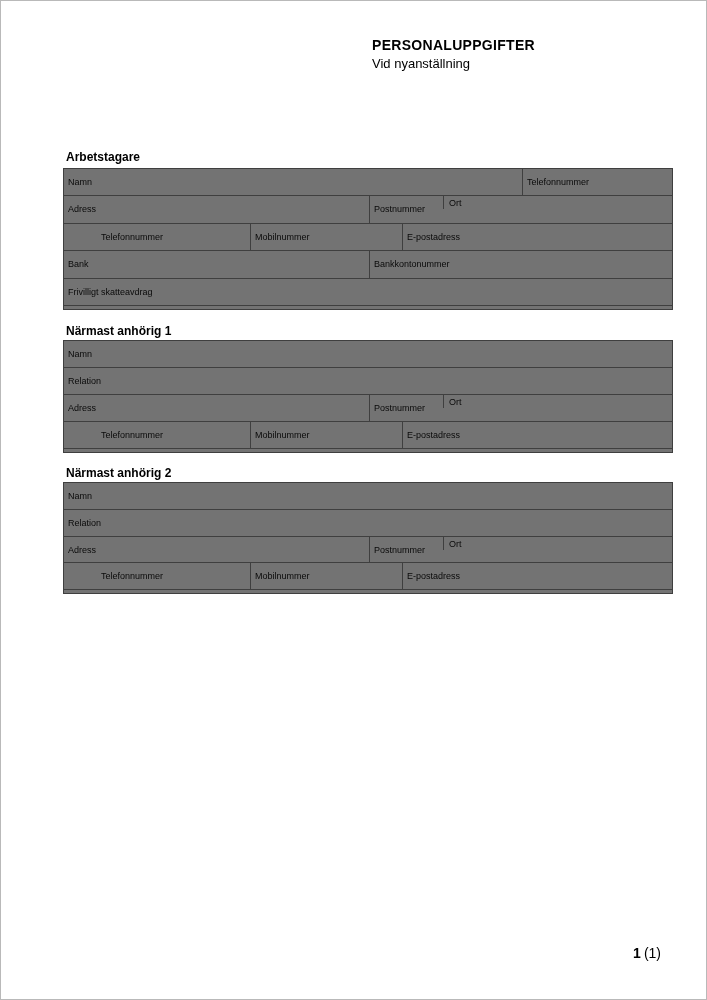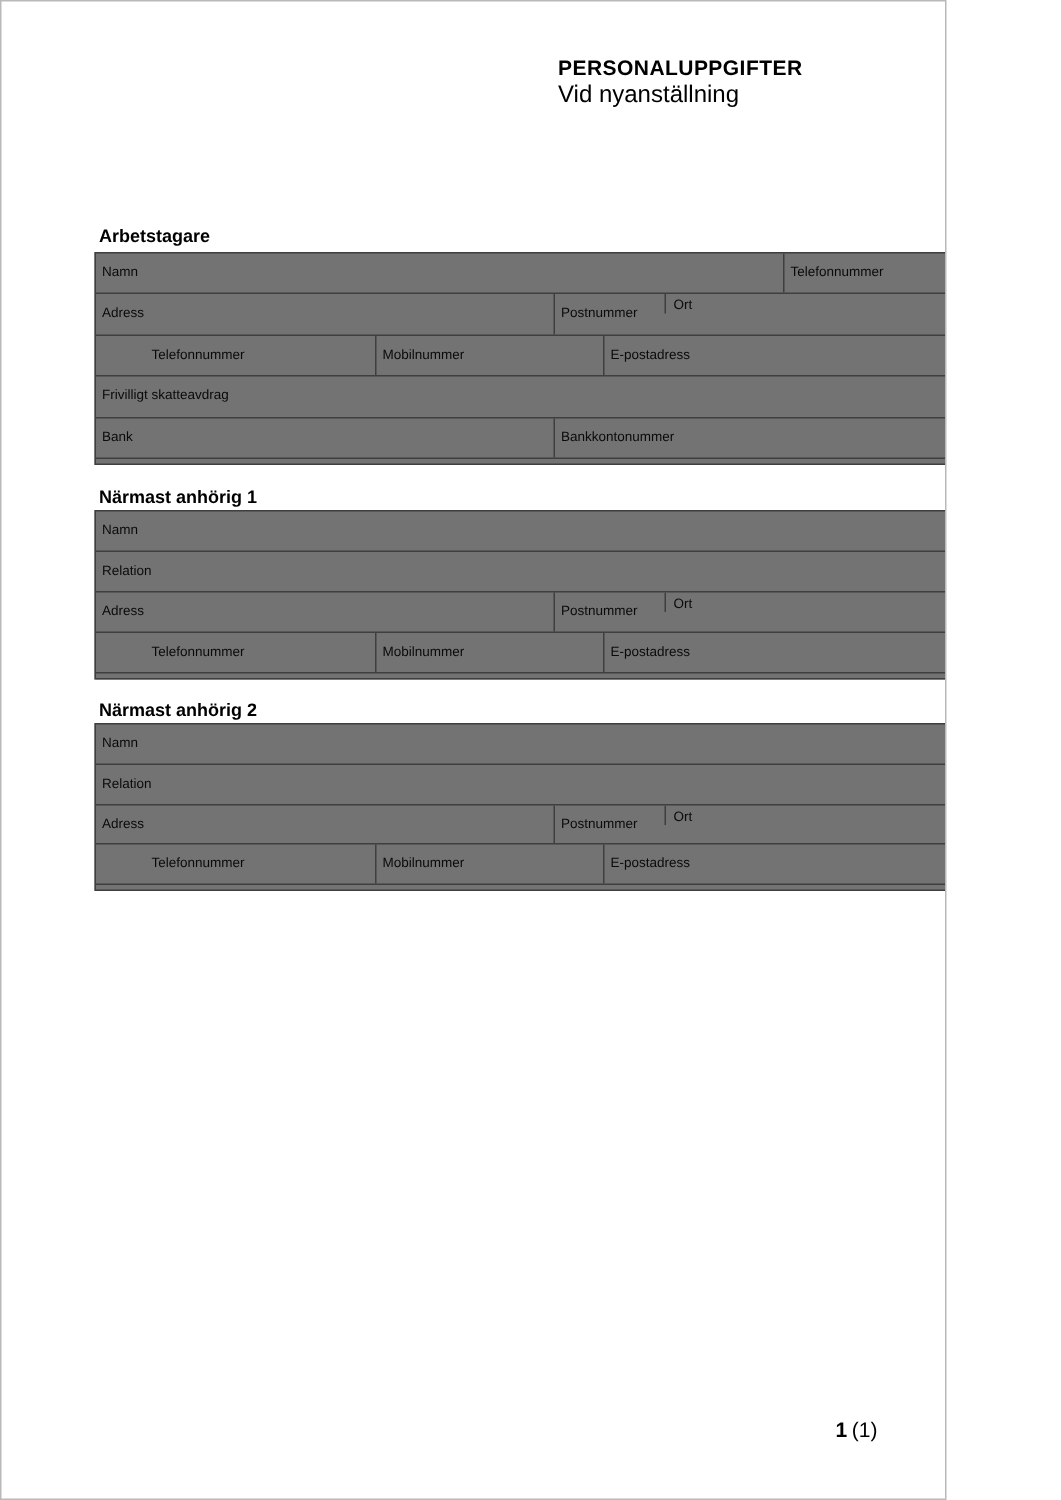--- a/index.html
+++ b/index.html
@@ -2,41 +2,41 @@
 <html><head>
 <meta charset="utf-8">
 <style>
   :root { --line: #3f3f3f; --text: #000000; }
   * { margin: 0; box-sizing: border-box; }
   html, body { background: #ffffff; }
   body { font-family: "Liberation Sans", sans-serif; color: var(--text); }
 
   .page {
     position: relative;
-    width: 631px;
+    width: 707px;
     height: 1000px;
     background: #ffffff;
     border: 1px solid #b9b9b9;
     overflow: hidden;
   }
 
   .doc-title {
     position: absolute;
     left: 371px;
     top: 36px;
     font-size: 14px;
     font-weight: bold;
     letter-spacing: 0.3px;
     line-height: 17px;
   }
   .doc-subtitle {
     position: absolute;
     left: 371px;
     top: 55px;
-    font-size: 16px;
+    font-size: 13px;
     line-height: 15px;
   }
 
   .section-heading {
     position: absolute;
     left: 65px;
     font-size: 12px;
     font-weight: bold;
     line-height: 14px;
   }
@@ -146,30 +146,30 @@
         <span class="flabel">Telefonnummer</span>
       </div>
       <div class="fcell w-152">
         <span class="flabel">Mobilnummer</span>
       </div>
       <div class="fcell w-rest">
         <span class="flabel">E-postadress</span>
       </div>
     </div>
     <div class="frow">
+      <div class="fcell w-305">
+        <span class="flabel">Bank</span>
+      </div>
+      <div class="fcell w-rest">
+        <span class="flabel">Bankkontonummer</span>
+      </div>
+    </div>
+    <div class="frow">
       <div class="fcell w-rest">
         <span class="flabel">Frivilligt skatteavdrag</span>
-      </div>
-    </div>
-    <div class="frow">
-      <div class="fcell w-305">
-        <span class="flabel">Bank</span>
-      </div>
-      <div class="fcell w-rest">
-        <span class="flabel">Bankkontonummer</span>
       </div>
     </div>
   </div>
 
   <div class="section-heading h-anhorig1">Närmast anhörig 1</div>
 
   <div class="form-table t-anhorig1">
     <div class="frow">
       <div class="fcell w-rest">
         <span class="flabel">Namn</span>

